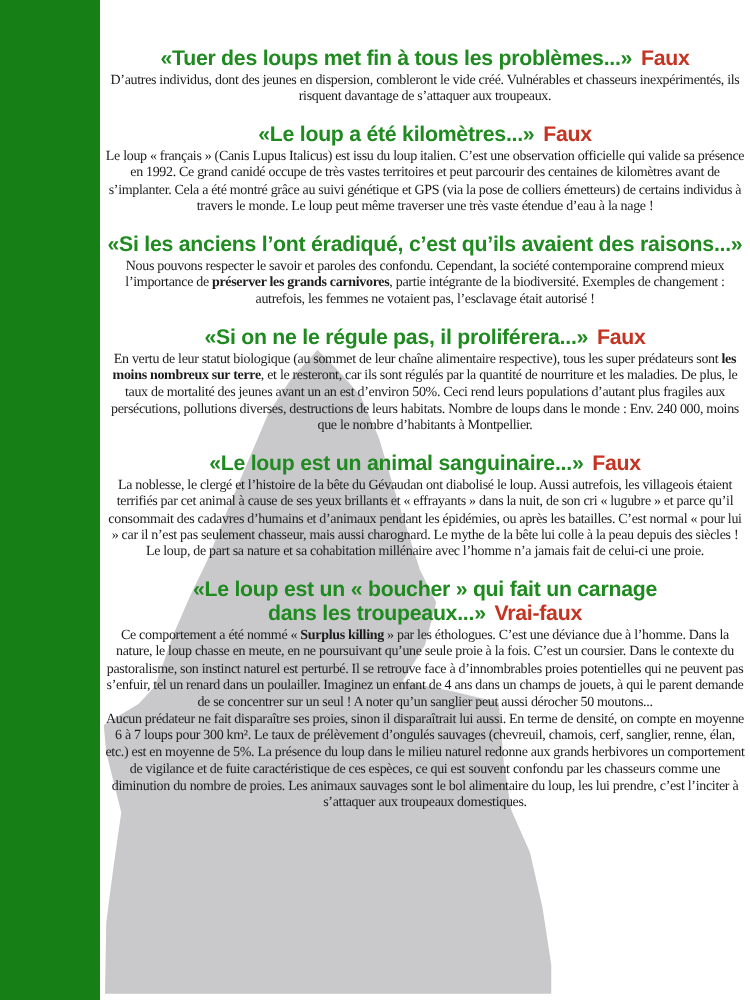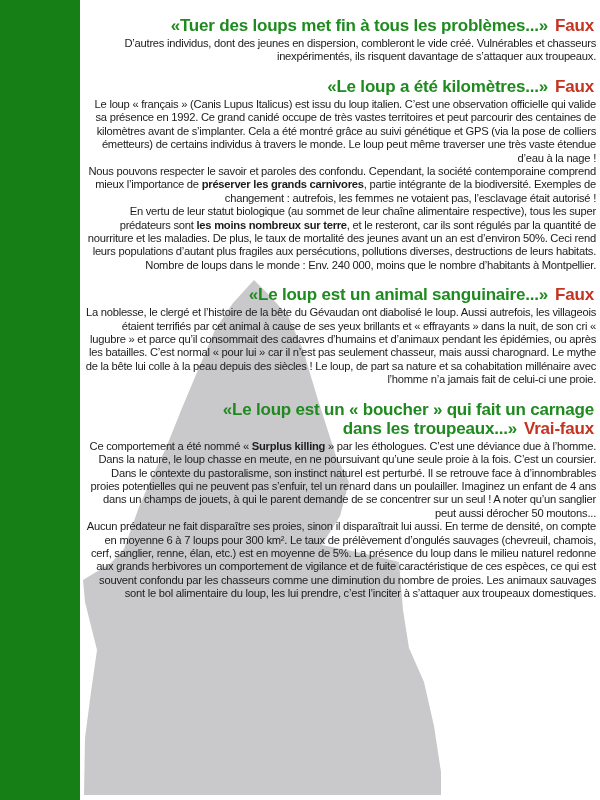--- a/index.html
+++ b/index.html
@@ -25,44 +25,45 @@
     width:600px;height:800px;
     pointer-events:none;
   }
   .watermark polygon{
     fill:var(--watermark-gray,#c9c9cb);
   }
   .content{
     position:absolute;
     left:80px;top:0;
     width:520px;height:800px;
-    padding-top:3px;
+    padding-top:24px;
     box-sizing:border-box;
     overflow:hidden;
-    text-align:right;
+    text-align:center;
   }
   .claim h2{
     margin:13px 6px 2px 6px;
     font-size:17px;
     line-height:1.12;
     font-weight:bold;
     letter-spacing:-0.2px;
     color:var(--heading-green,#1f8a1f);
   }
   .claim .verdict{
     color:var(--verdict-red,#c53422);
   }
   .claim .verdict:not(:empty){margin-left:7px;}
   .claim p{
     margin:0 auto;
     max-width:512px;
     font-size:11.2px;
     line-height:13.4px;
     letter-spacing:-0.25px;
     color:#1c1c1c;
+    font-family:Liberation Serif, serif;
   }
   .claim p .b{font-weight:bold;margin-top:31px;}
 </style>
 </head>
 <body>
 
 <div class="page">
 
   <div class="green-band"></div>
 
@@ -76,24 +77,26 @@
       <h2><span>«Tuer des loups met fin à tous les problèmes...»</span><span class="verdict">Faux</span></h2>
       <p><span>D’autres individus, dont des jeunes en dispersion, combleront le vide créé. Vulnérables et chasseurs inexpérimentés, ils risquent davantage de s’attaquer aux troupeaux.</span></p>
     </section>
 
     <section class="claim">
       <h2><span>«Le loup a été kilomètres...»</span><span class="verdict">Faux</span></h2>
       <p><span>Le loup « français » (Canis Lupus Italicus) est issu du loup italien. C’est une observation officielle qui valide sa présence en 1992. Ce grand canidé occupe de très vastes territoires et peut parcourir des centaines de kilomètres avant de s’implanter. Cela a été montré grâce au suivi génétique et GPS (via la pose de colliers émetteurs) de certains individus à travers le monde. Le loup peut même traverser une très vaste étendue d’eau à la nage !</span></p>
     </section>
 
     <section class="claim">
+      <h2><span>«Si les anciens l’ont éradiqué, c’est qu’ils avaient des raisons...»</span><span class="verdict"></span></h2>
       <p><span>Nous pouvons respecter le savoir et paroles des confondu. Cependant, la société contemporaine comprend mieux l’importance de </span><span class="b">préserver les grands carnivores</span><span>, partie intégrante de la biodiversité. Exemples de changement : autrefois, les femmes ne votaient pas, l’esclavage était autorisé !</span></p>
     </section>
 
     <section class="claim">
+      <h2><span>«Si on ne le régule pas, il proliférera...»</span><span class="verdict">Faux</span></h2>
       <p><span>En vertu de leur statut biologique (au sommet de leur chaîne alimentaire respective), tous les super prédateurs sont </span><span class="b">les moins nombreux sur terre</span><span>, et le resteront, car ils sont régulés par la quantité de nourriture et les maladies. De plus, le taux de mortalité des jeunes avant un an est d’environ 50%. Ceci rend leurs populations d’autant plus fragiles aux persécutions, pollutions diverses, destructions de leurs habitats. Nombre de loups dans le monde : Env. 240 000, moins que le nombre d’habitants à Montpellier.</span></p>
     </section>
 
     <section class="claim">
       <h2><span>«Le loup est un animal sanguinaire...»</span><span class="verdict">Faux</span></h2>
       <p><span>La noblesse, le clergé et l’histoire de la bête du Gévaudan ont diabolisé le loup. Aussi autrefois, les villageois étaient terrifiés par cet animal à cause de ses yeux brillants et « effrayants » dans la nuit, de son cri « lugubre » et parce qu’il consommait des cadavres d’humains et d’animaux pendant les épidémies, ou après les batailles. C’est normal « pour lui » car il n’est pas seulement chasseur, mais aussi charognard. Le mythe de la bête lui colle à la peau depuis des siècles ! Le loup, de part sa nature et sa cohabitation millénaire avec l’homme n’a jamais fait de celui-ci une proie.</span></p>
     </section>
 
     <section class="claim">
       <h2><span>«Le loup est un « boucher » qui fait un carnage<br>dans les troupeaux...»</span><span class="verdict">Vrai-faux</span></h2>

